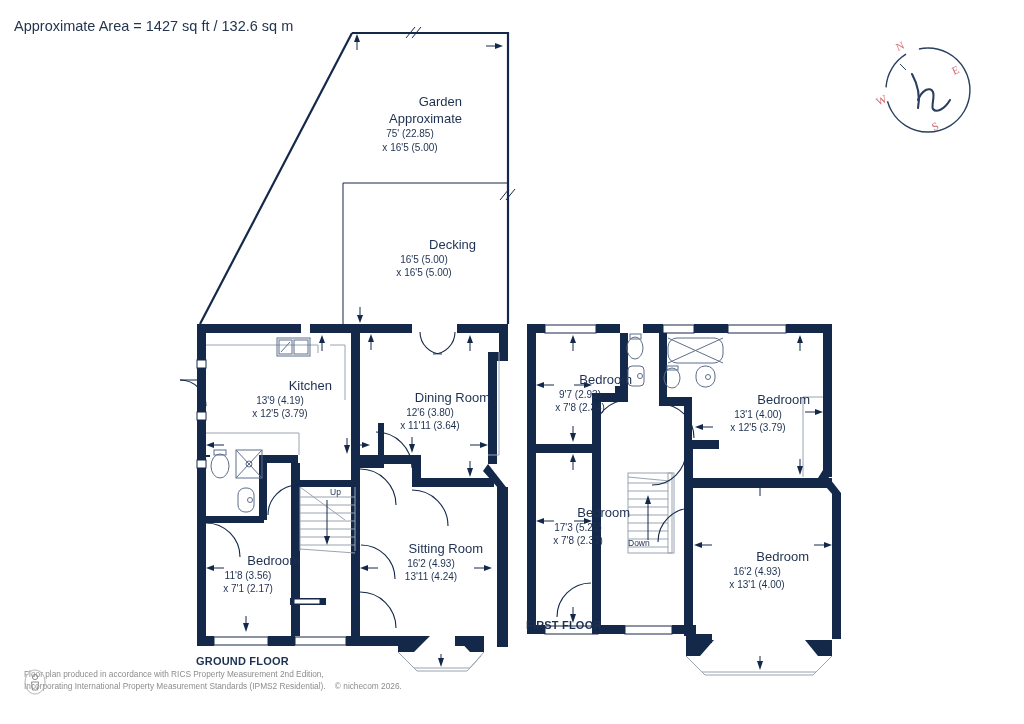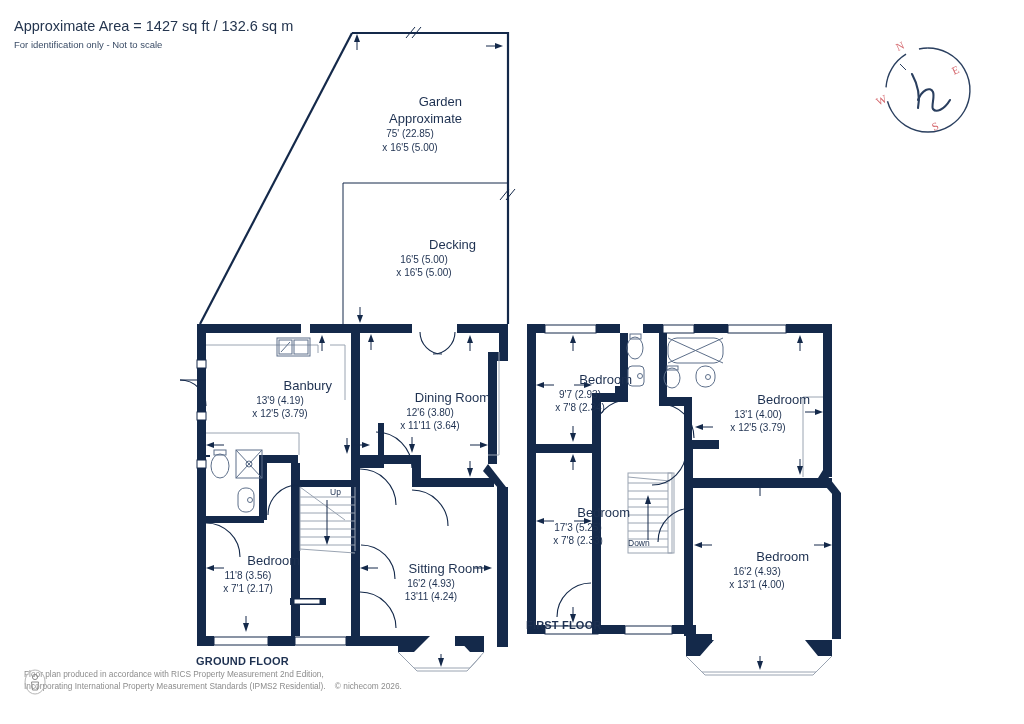--- a/index.html
+++ b/index.html
@@ -55,21 +55,20 @@
   .foot-txt span{white-space:nowrap;display:block;}
   .foot-txt .inl{display:inline;}
 </style>
 </head>
 <body>
 
 <div id="stage">
 
   <div class="hdr">
     <div class="hdr-area">Approximate Area = 1427 sq ft / 132.6 sq m</div>
-    <div class="hdr-note">For identification only - Not to scale</div>
   </div>
 
   <svg width="1024" height="724">
 
     <g>
       <path class="bound" d="M 352 33 L 508 33 L 508 324"></path>
       <path class="bound" d="M 352 33 L 200 324"></path>
       <path class="thin" d="M 343 183 L 508 183"></path>
       <path class="thin" d="M 343 183 L 343 324"></path>
 
@@ -378,38 +377,38 @@
     <div class="dm">x 16'5 (5.00)</div>
   </div>
 
   <div class="lbl" style="left:372px;top:236px;width:104px;">
     <div class="nm">Decking</div>
     <div class="dm">16'5 (5.00)</div>
     <div class="dm">x 16'5 (5.00)</div>
   </div>
 
   <div class="lbl" style="left:228px;top:377px;width:104px;">
-    <div class="nm">Banbury</div>
+    <div class="nm">Kitchen</div>
     <div class="dm">13'9 (4.19)</div>
     <div class="dm">x 12'5 (3.79)</div>
   </div>
 
   <div class="lbl" style="left:370px;top:389px;width:120px;">
     <div class="nm">Dining Room</div>
     <div class="dm">12'6 (3.80)</div>
     <div class="dm">x 11'11 (3.64)</div>
   </div>
 
   <div class="lbl" style="left:196px;top:552px;width:104px;">
     <div class="nm">Bedroom</div>
     <div class="dm">11'8 (3.56)</div>
     <div class="dm">x 7'1 (2.17)</div>
   </div>
 
-  <div class="lbl" style="left:379px;top:560px;width:104px;">
+  <div class="lbl" style="left:379px;top:540px;width:104px;">
     <div class="nm">Sitting Room</div>
     <div class="dm">16'2 (4.93)</div>
     <div class="dm">13'11 (4.24)</div>
   </div>
 
   <div class="lbl" style="left:528px;top:371px;width:104px;">
     <div class="nm">Bedroom</div>
     <div class="dm">9'7 (2.93)</div>
     <div class="dm">x 7'8 (2.34)</div>
   </div>

